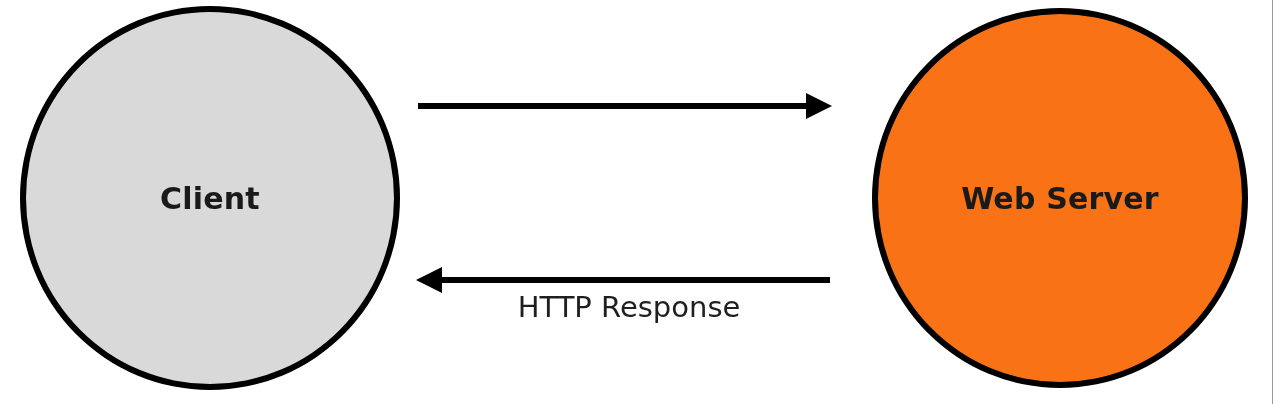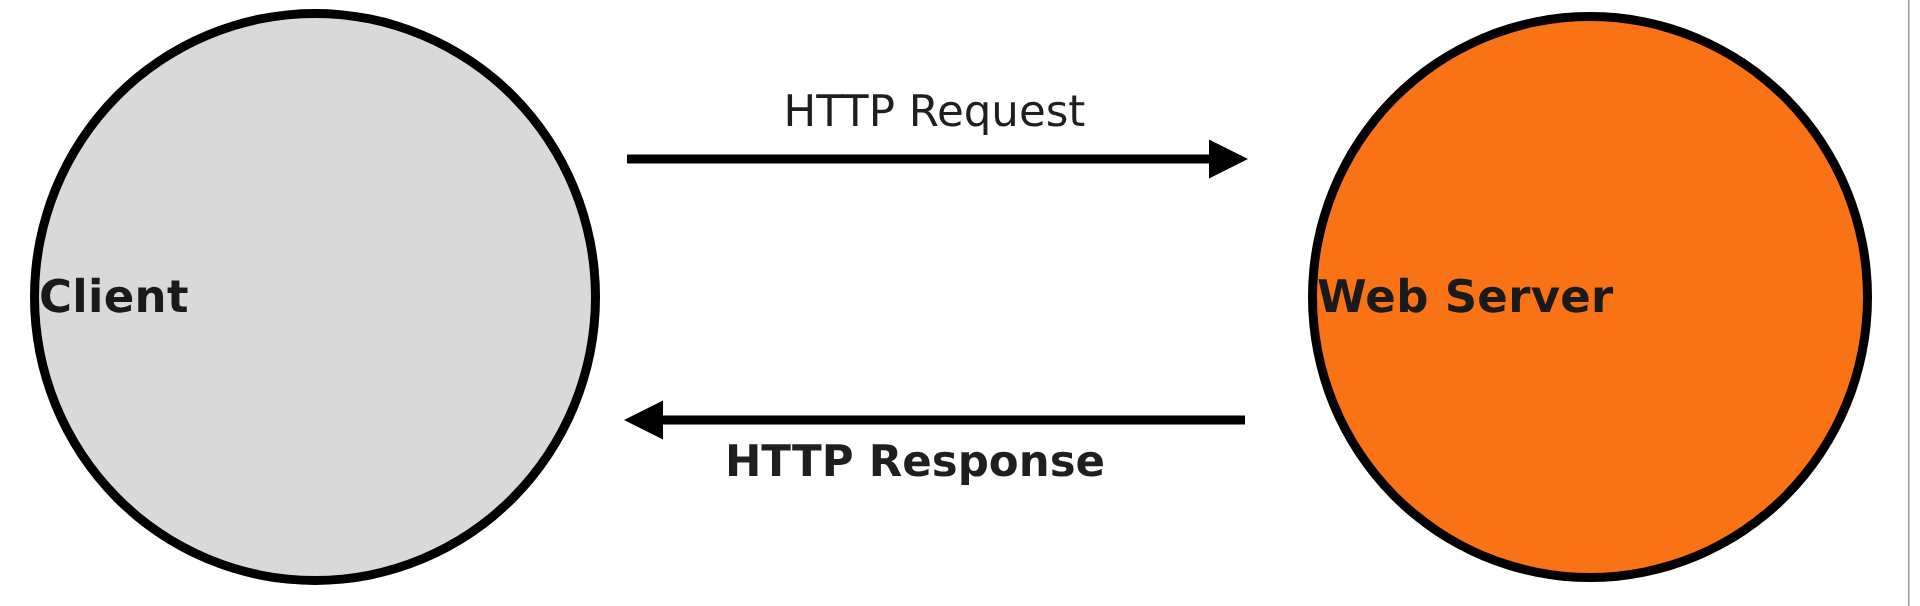--- a/index.html
+++ b/index.html
@@ -18,20 +18,21 @@
     width: 1280px;
     height: 404px;
     background: #ffffff;
   }
   .node {
     position: absolute;
     box-sizing: border-box;
     border-radius: 50%;
     display: flex;
     align-items: center;
+    justify-content: center;
   }
   #node-client {
     left: 20px;
     top: 6px;
     width: 380px;
     height: 384px;
     background: #d9d9d9;
     border: 6px solid #000000;
   }
   #node-server {
@@ -78,24 +79,23 @@
     white-space: nowrap;
     text-align: center;
     user-select: none;
   }
   #label-request {
     left: 418px;
     top: 57px;
     width: 410px;
   }
   #label-response {
-    left: 405px;
+    left: 424px;
     top: 290px;
     width: 410px;
-    font-weight: bold;
   }
   #page-edge-line {
     position: absolute;
     left: 1272px;
     top: 0;
     width: 1px;
     height: 404px;
     background: #9a9a9a;
   }
 </style>
@@ -112,21 +112,20 @@
     <span class="node-label">Web Server</span>
   </div>
 
   <div class="edge" id="edge-request">
     <svg viewBox="0 0 420 36" preserveAspectRatio="none">
       <line x1="4" y1="18" x2="394" y2="18" stroke="#000000" stroke-width="6"></line>
       <polygon points="392,5 418,18 392,31" fill="#000000"></polygon>
     </svg>
   </div>
 
-  <div class="edge-label" id="label-request">HTTP Request</div>
 
   <div class="edge" id="edge-response">
     <svg viewBox="0 0 420 36" preserveAspectRatio="none">
       <line x1="26" y1="18" x2="416" y2="18" stroke="#000000" stroke-width="6"></line>
       <polygon points="28,5 2,18 28,31" fill="#000000"></polygon>
     </svg>
   </div>
 
   <div class="edge-label" id="label-response">HTTP Response</div>
 

